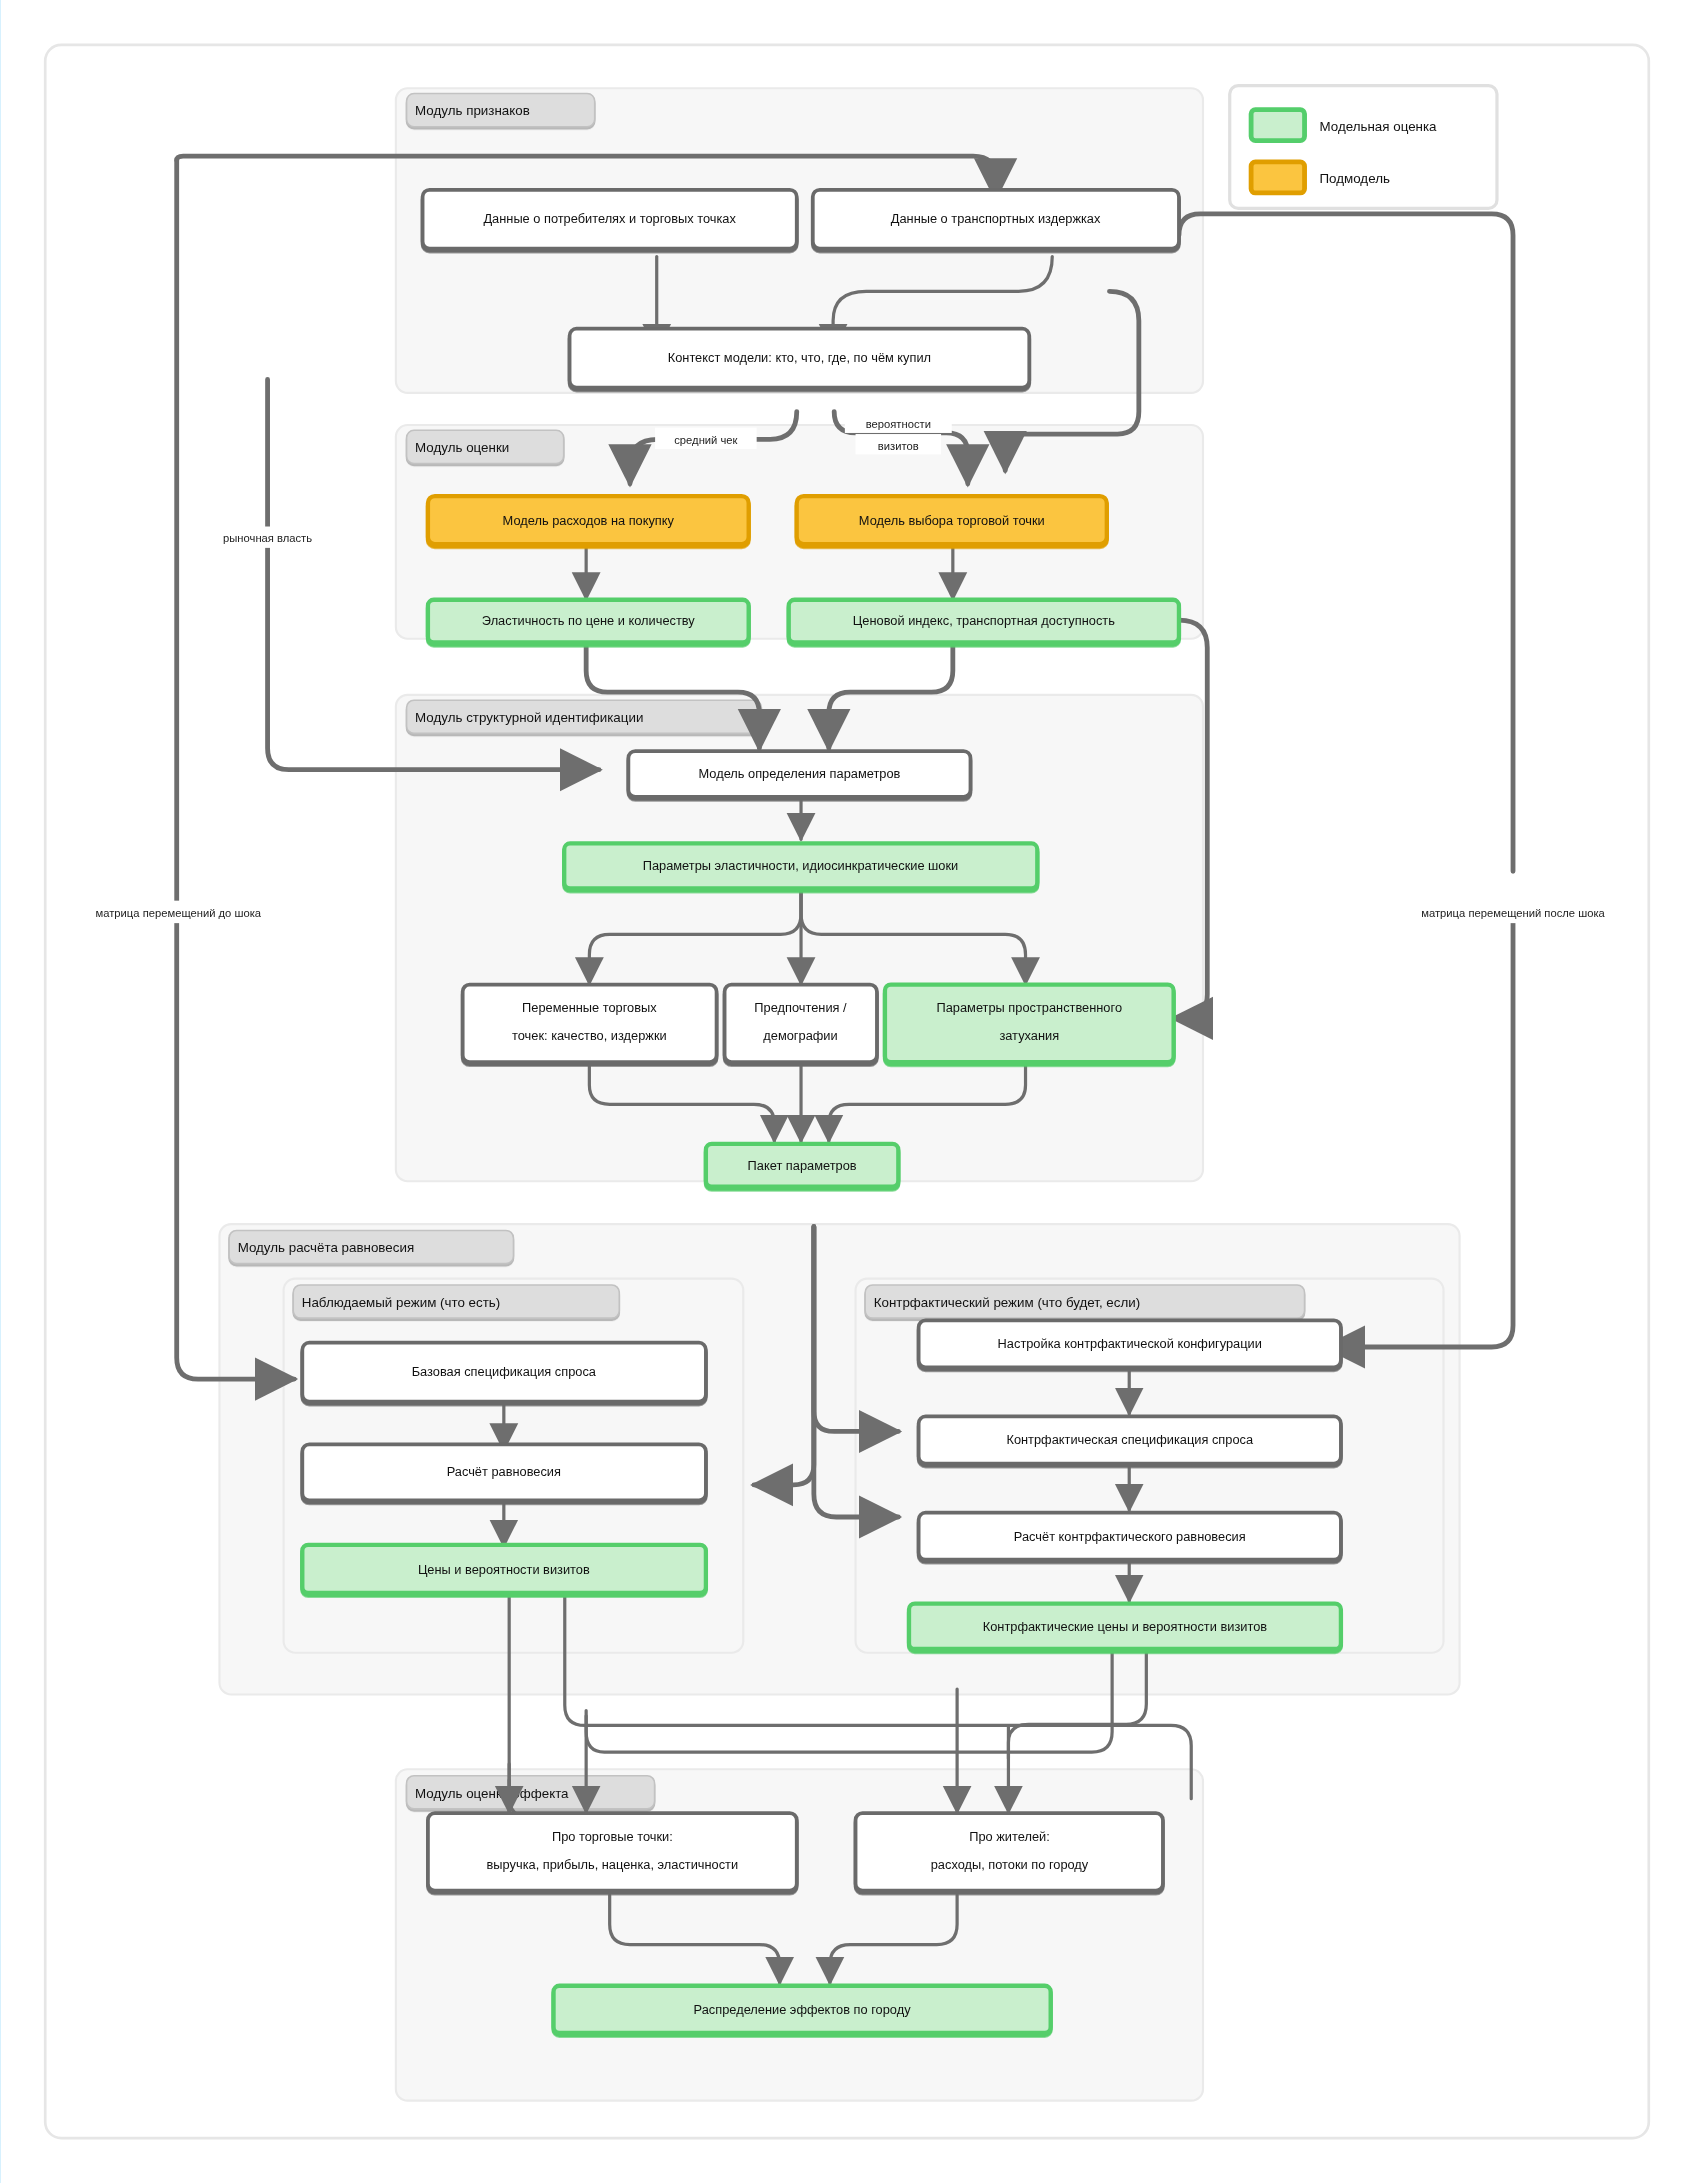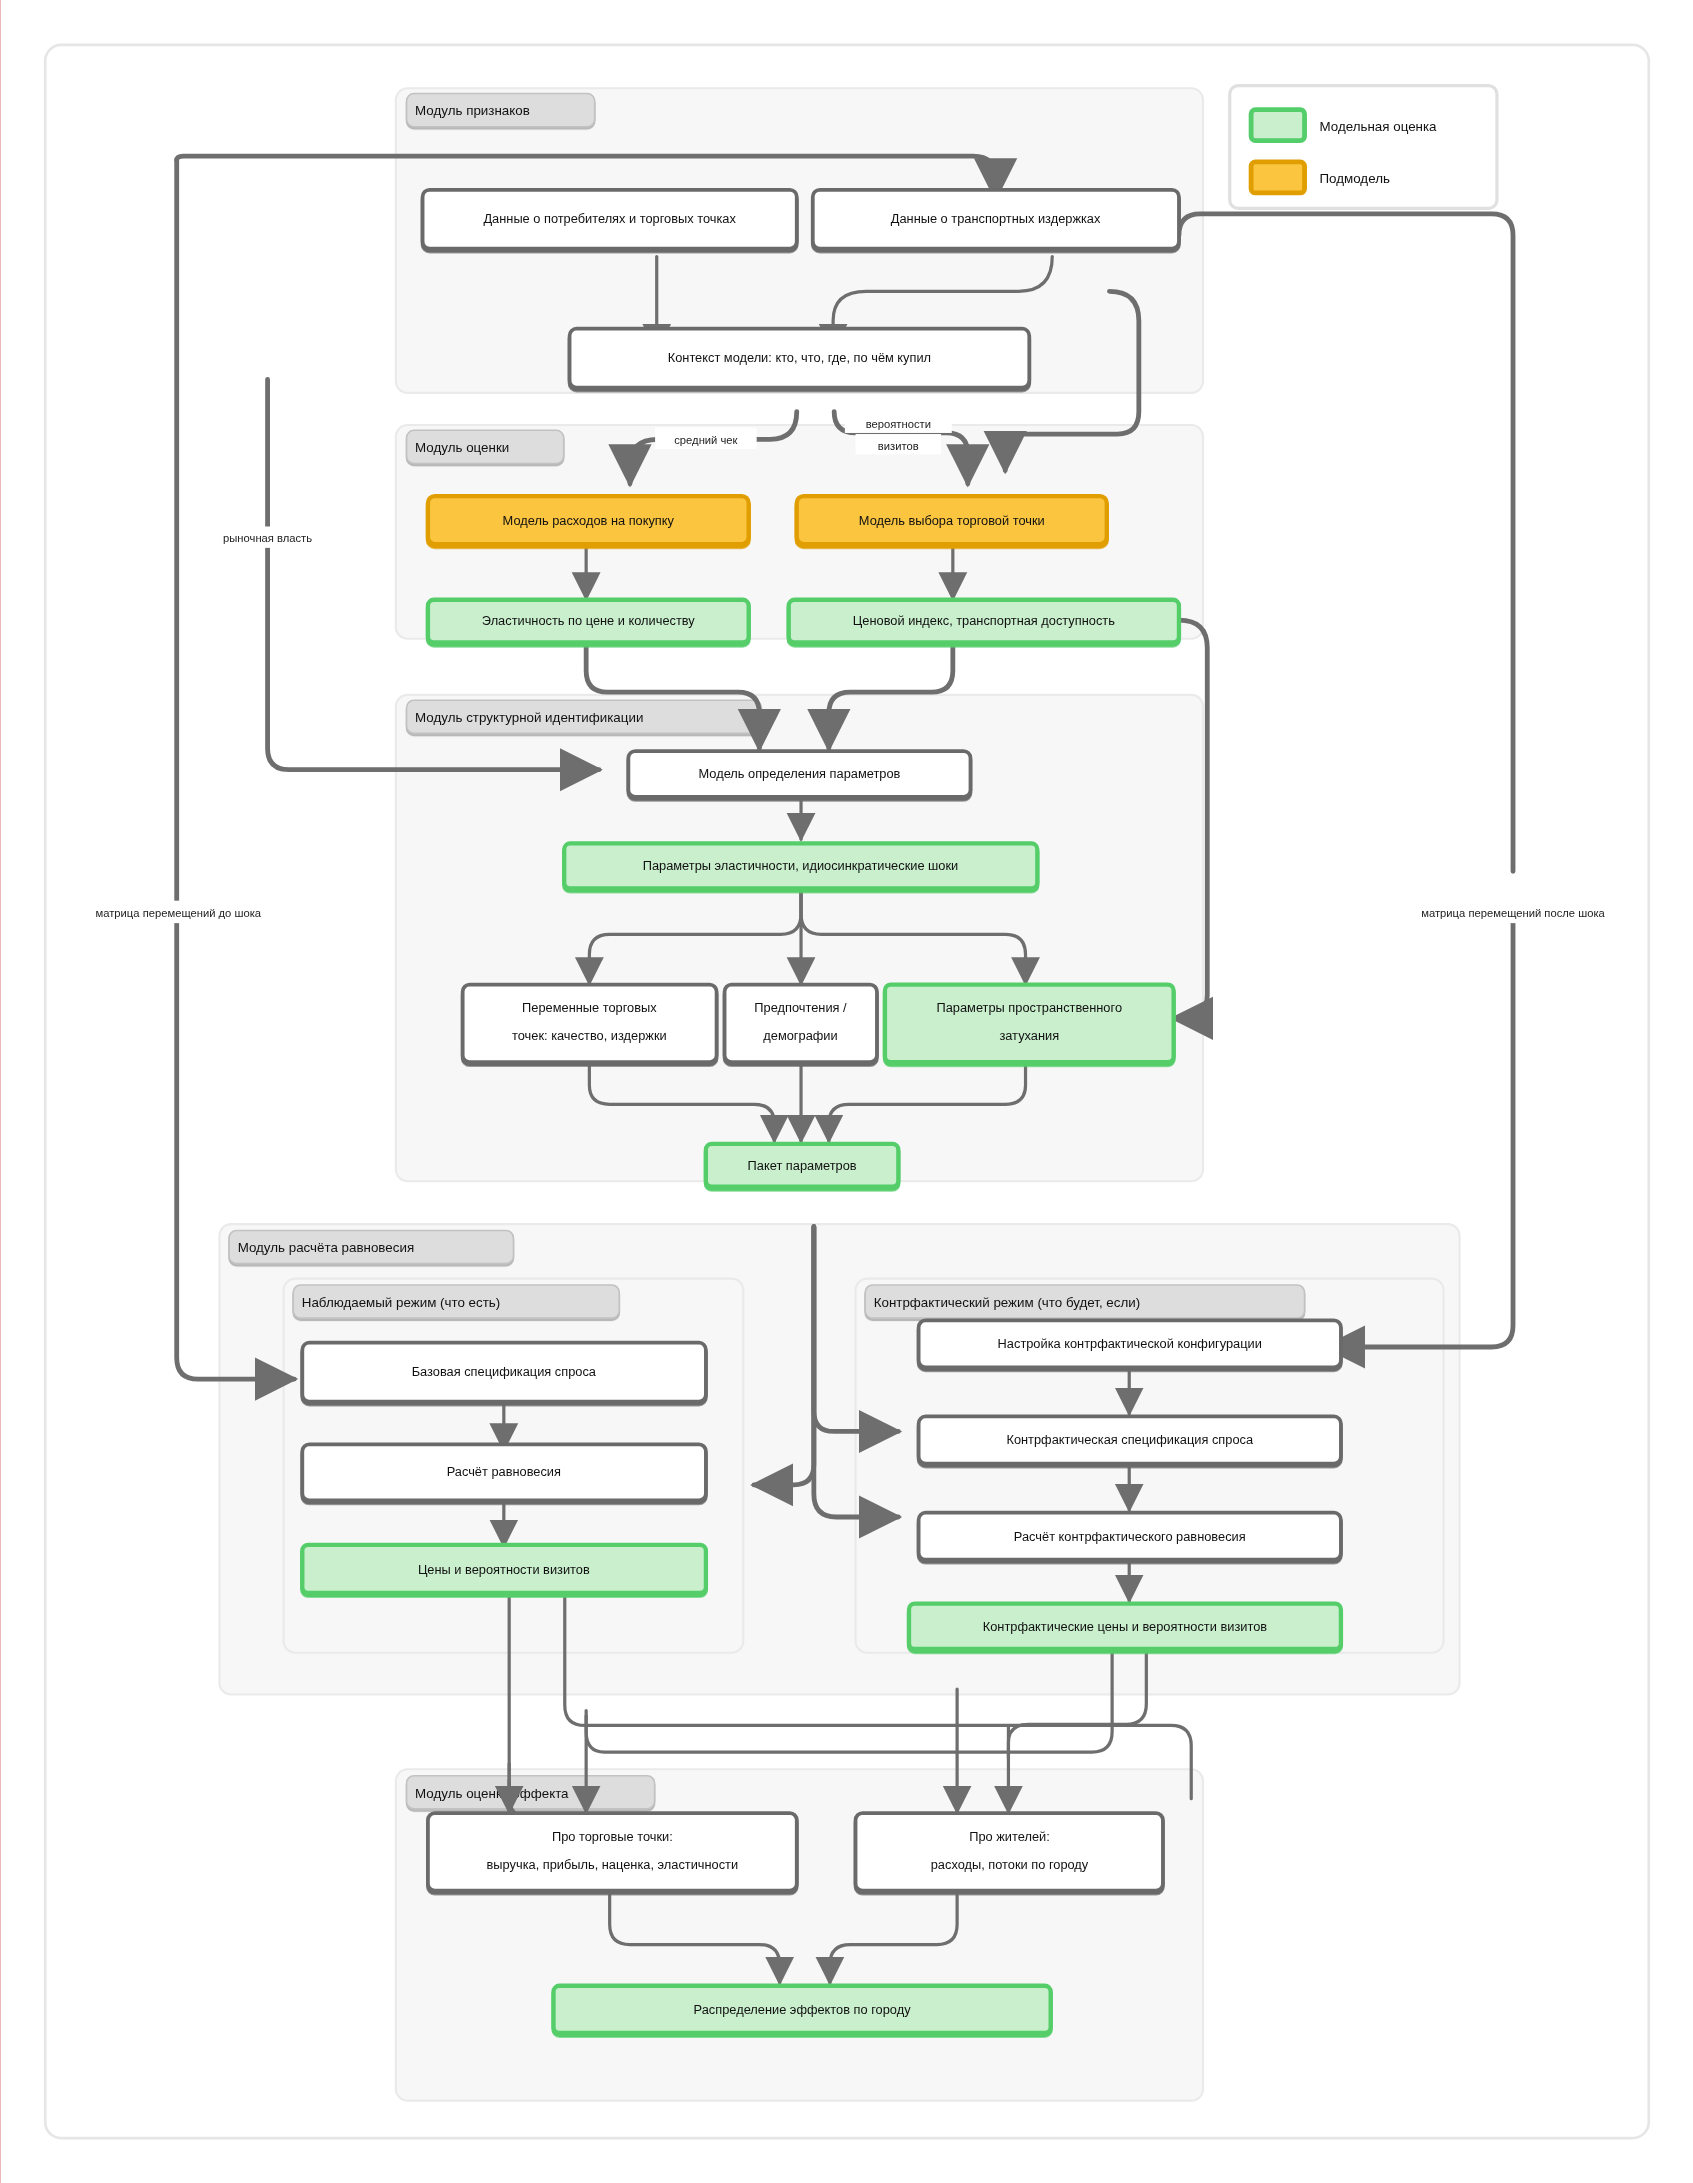--- a/index.html
+++ b/index.html
@@ -1,17 +1,17 @@
 <!DOCTYPE html>
 <html style="font-size:8.6px"><head>
 <meta charset="utf-8">
 <style>
   html,body{margin:0;padding:0;background:#ffffff;}
   body{font-family:"Liberation Sans","DejaVu Sans",sans-serif;}
-  #stage{position:relative;width:1636px;height:2183px;background:#b91c1c;}
+  #stage{position:relative;width:1636px;height:2183px;background:#7dd3fc;}
   svg{display:block;}
   .ttl{font-size:25px;fill:#111;font-family:"Liberation Sans","DejaVu Sans",sans-serif;}
   .ntxt{font-size:24px;fill:#111;font-family:"Liberation Sans","DejaVu Sans",sans-serif;}
   .etxt{font-size:21px;fill:#222;font-family:"Liberation Sans","DejaVu Sans",sans-serif;}
   .lgd{font-size:25px;fill:#111;font-family:"Liberation Sans","DejaVu Sans",sans-serif;}
 </style>
 </head>
 <body>
 
 <div id="stage">

